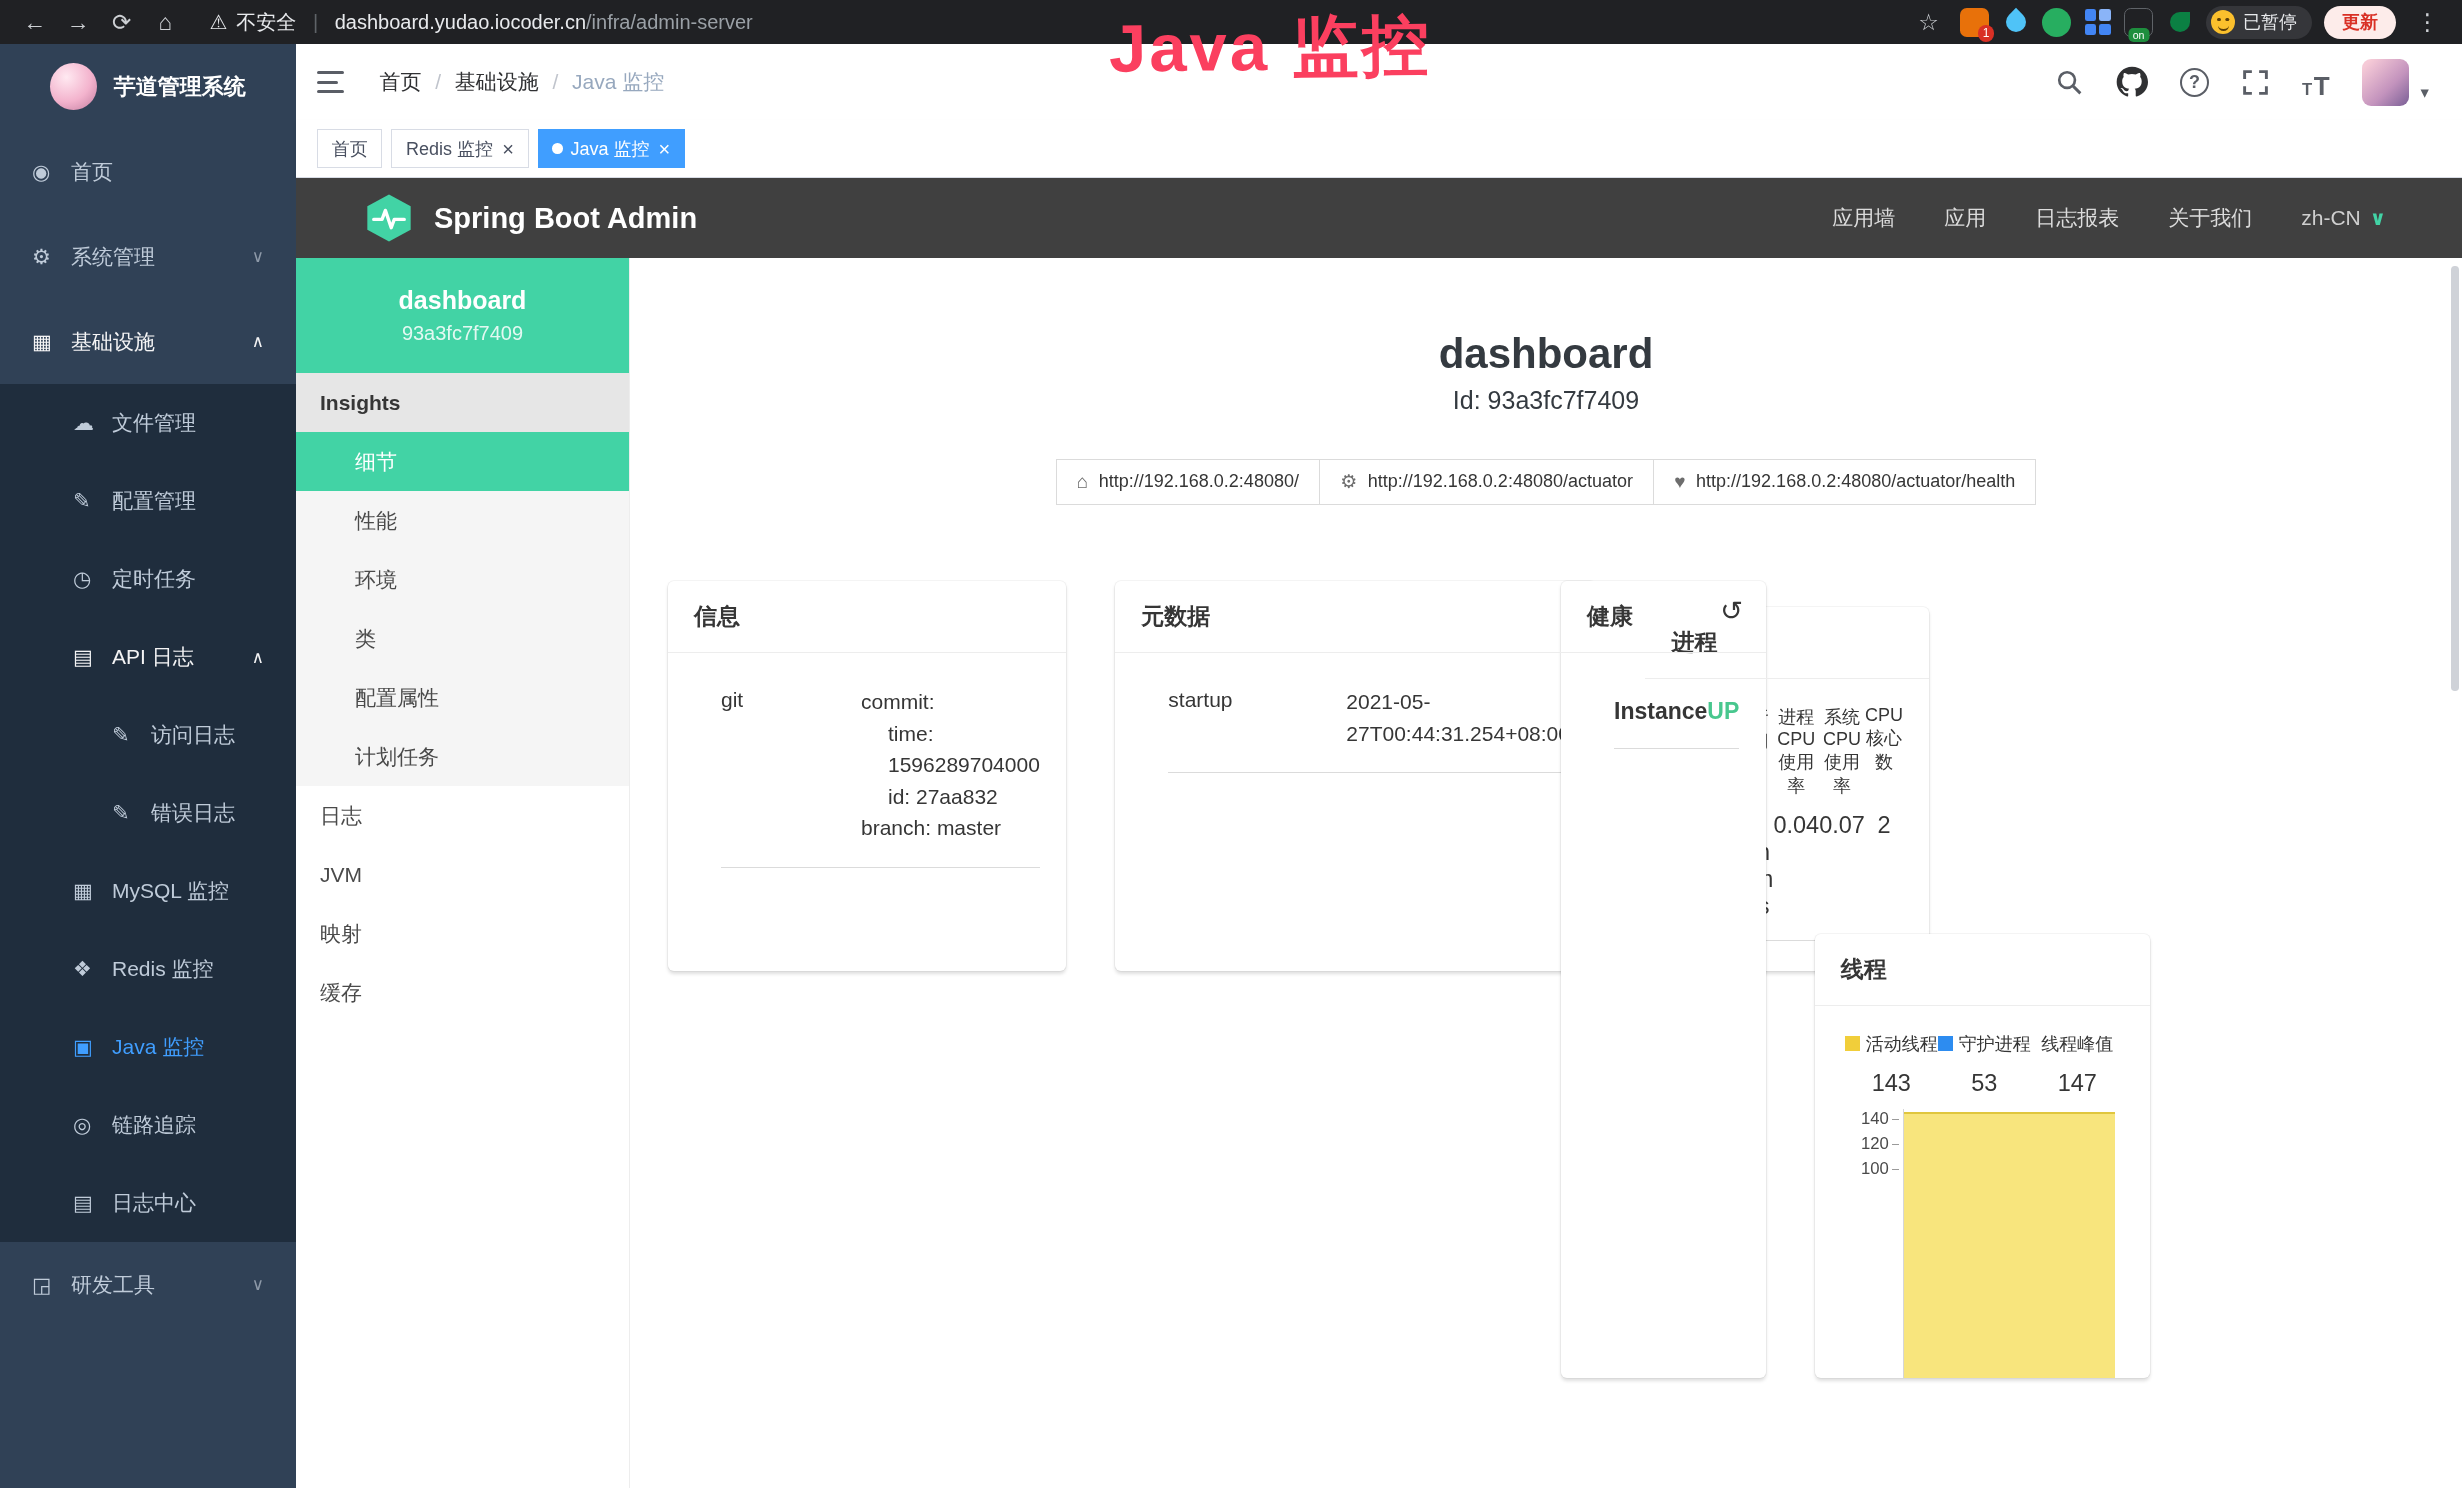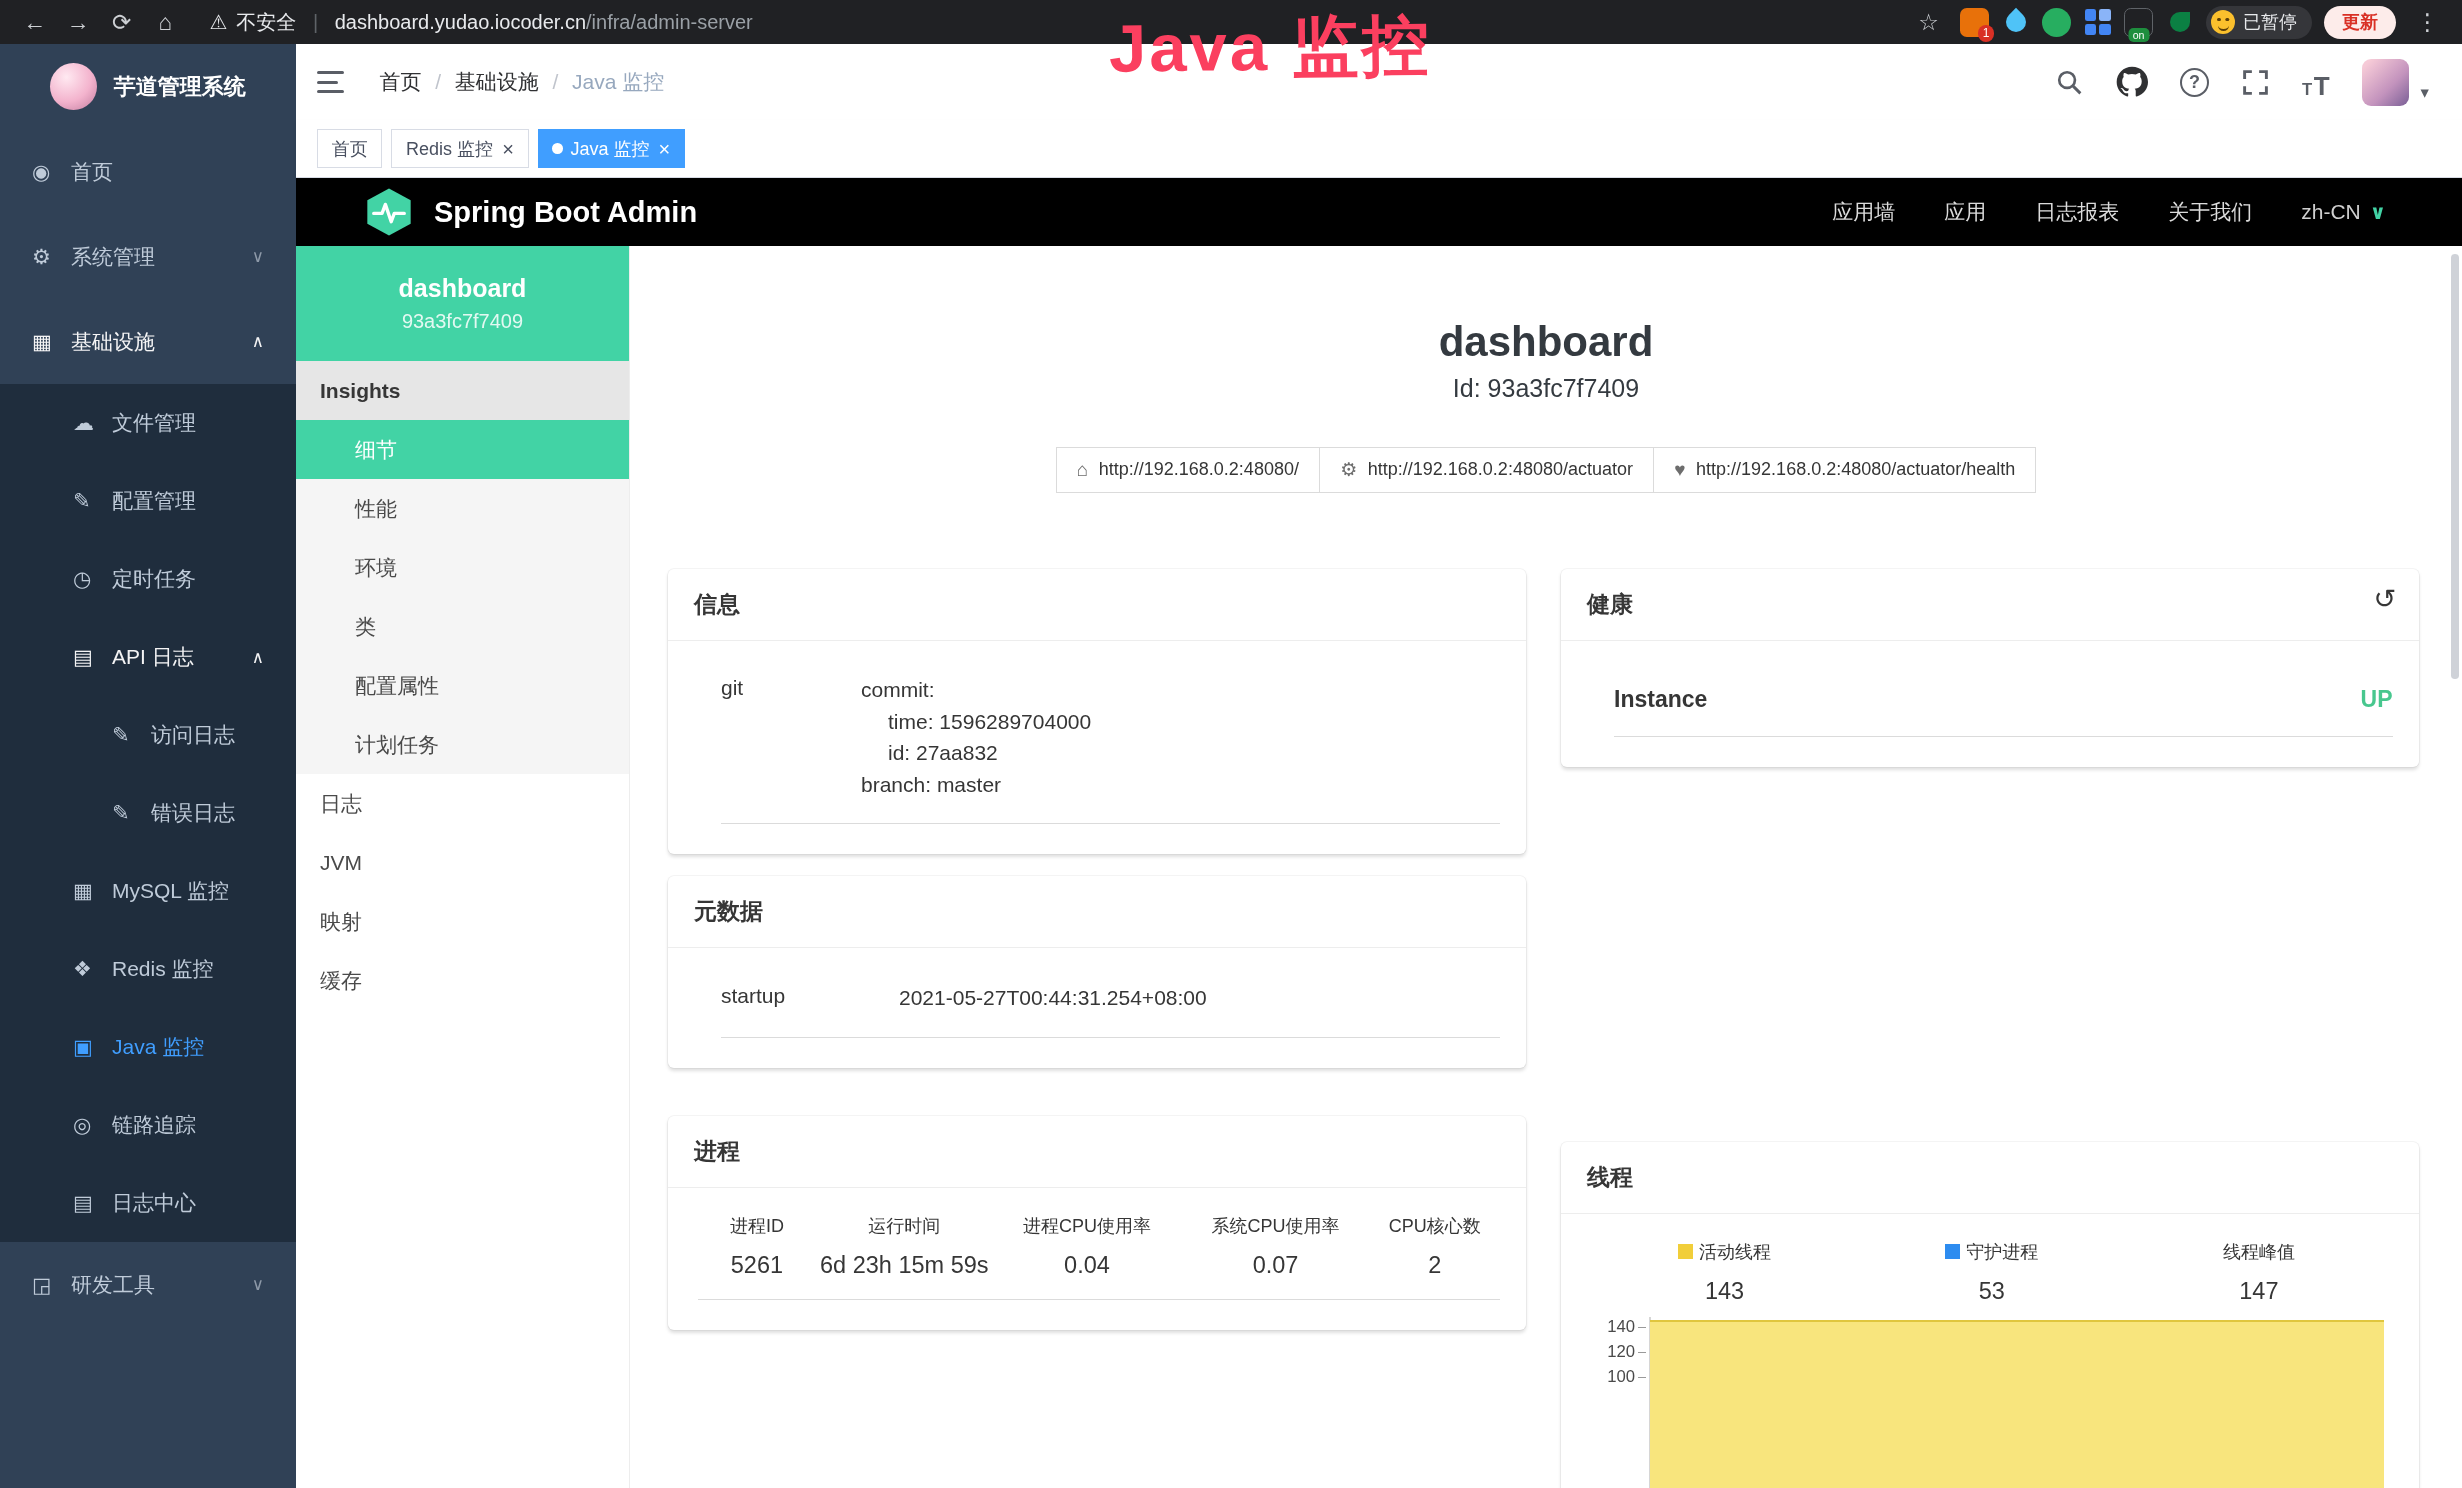--- a/index.html
+++ b/index.html
@@ -84,21 +84,21 @@
     background:#fff;box-shadow:0 0.8px 3px rgba(0,21,41,.08);flex-shrink:0}
   .tag{height:39px;display:inline-flex;align-items:center;padding:0 13.7px;border:0.8px solid #d8dce5;background:#fff;
     color:#495060;font-size:18px;gap:7.6px;cursor:pointer;white-space:nowrap}
   .tag .dot{width:10.6px;height:10.6px;border-radius:50%;background:#fff;display:none}
   .tag.active{background:#409eff;border-color:#409eff;color:#fff}
   .tag.active .dot{display:inline-block}
   .tag .x{font-size:20px;line-height:1;margin-left:1.5px}
 
   
   .sba{flex:1;display:flex;flex-direction:column;min-height:0}
-  .sba-header{height:68px;background:#000000;display:flex;align-items:center;padding:0 76px 0 68px;flex-shrink:0}
+  .sba-header{height:80px;background:#404040;display:flex;align-items:center;padding:0 76px 0 68px;flex-shrink:0}
   .sba-brand{color:#fff;font-size:29px;font-weight:bold;margin-left:20px}
   .sba-nav{margin-left:auto;display:flex;align-items:center;gap:49px;font-size:21px;color:#dcdcdc}
   .sba-nav .nav-item{cursor:pointer;white-space:nowrap}
   .lang{display:flex;align-items:flex-start;gap:9px;cursor:pointer;color:#cfcfcf}
   .lang .chev-g{color:#42d3a5;font-weight:bold;font-size:20px}
   .sba-body{flex:1;display:flex;min-height:0;position:relative;background:#0c4a6e}
 
   
   .inst-sidebar{width:334px;flex-shrink:0;background:#fff;font-size:21px;color:#4a4a4a;border-right:0.8px solid #ededed}
   .inst-head{height:115px;background:#42d3a5;color:#fff;display:flex;flex-direction:column;align-items:center;justify-content:center;gap:7.6px}
@@ -113,21 +113,21 @@
   .content{flex:1;min-width:0;overflow:hidden;padding-top:72px;background:#fff}
   .page-title{text-align:center;font-size:42px;font-weight:600;color:#343a40;line-height:1.15}
   .page-sub{text-align:center;font-size:25px;color:#343a40;margin-top:7.6px}
   .links{display:flex;justify-content:center;margin-top:44px}
   .link-btn{display:inline-flex;align-items:center;gap:10.6px;height:46px;padding:0 20px;border:0.8px solid #dbdbdb;
     background:#fff;color:#363636;font-size:18px;cursor:pointer;white-space:nowrap}
   .link-btn + .link-btn{margin-left:-0.8px}
   .link-btn .li{color:#6d6d6d;font-size:19px}
 
   .cards{display:flex;gap:35px;padding:76px 43px 0 38px;align-items:flex-start}
-  .colL,.colR{flex:1;display:flex;flex-direction:column;gap:22px;min-width:0}
+  .colL,.colR{flex:1;display:flex;flex-direction:row;gap:49px;min-width:0}
   .card{background:#fff;border-radius:6px;box-shadow:0 2.3px 3.8px rgba(10,10,10,.13),0 0 0 0.8px rgba(10,10,10,.05)}
   .card-h{padding:20px 26px;font-size:23px;font-weight:bold;color:#363636;border-bottom:1.5px solid #ededed;position:relative}
   .hist{position:absolute;right:23px;top:13.7px;font-weight:normal;font-size:27px;color:#363636;cursor:pointer}
   .card-b{padding:23px 26.5px 30px 53px}
   .kv{display:flex;border-bottom:0.8px solid #dbdbdb;padding:10.6px 0 23px}
   .kv-key{width:140px;font-size:21px;color:#363636;padding-top:1.5px;flex-shrink:0}
   .kv-key.wide{width:178px}
   .kv-val{flex:1;font-size:21px;color:#363636;line-height:1.5}
   .line.ind{padding-left:27px}
   .health-row{display:flex;justify-content:space-between;align-items:center;border-bottom:0.8px solid #dbdbdb;

